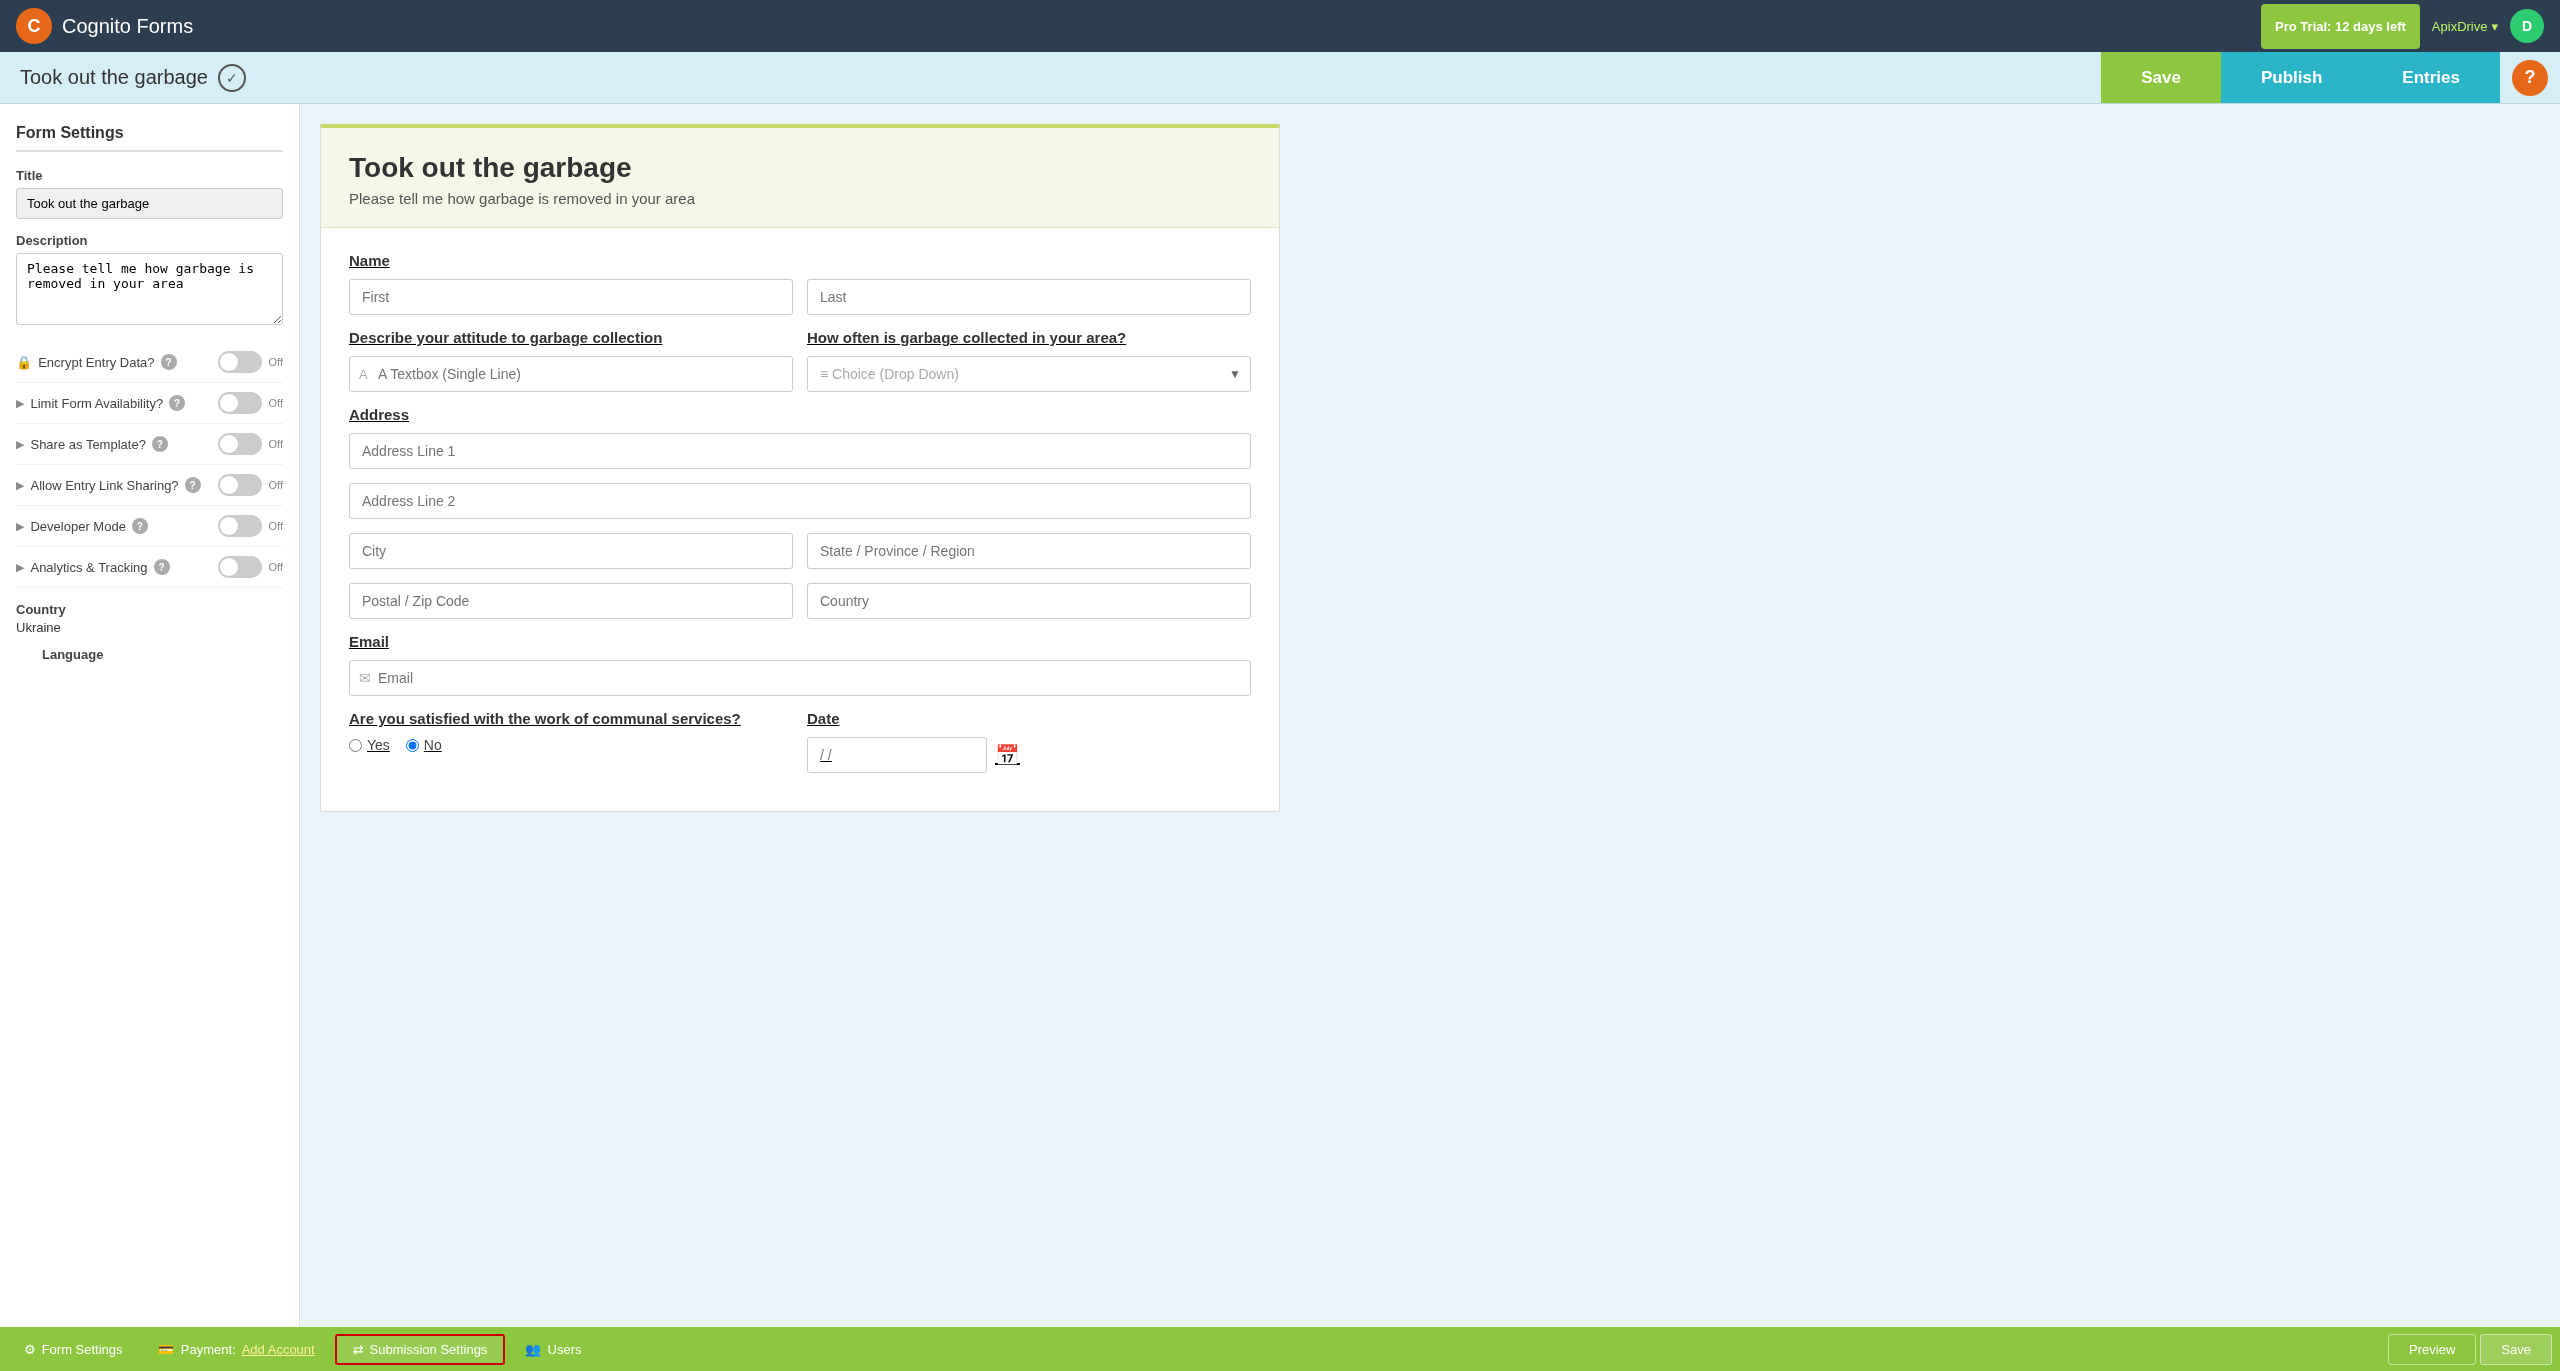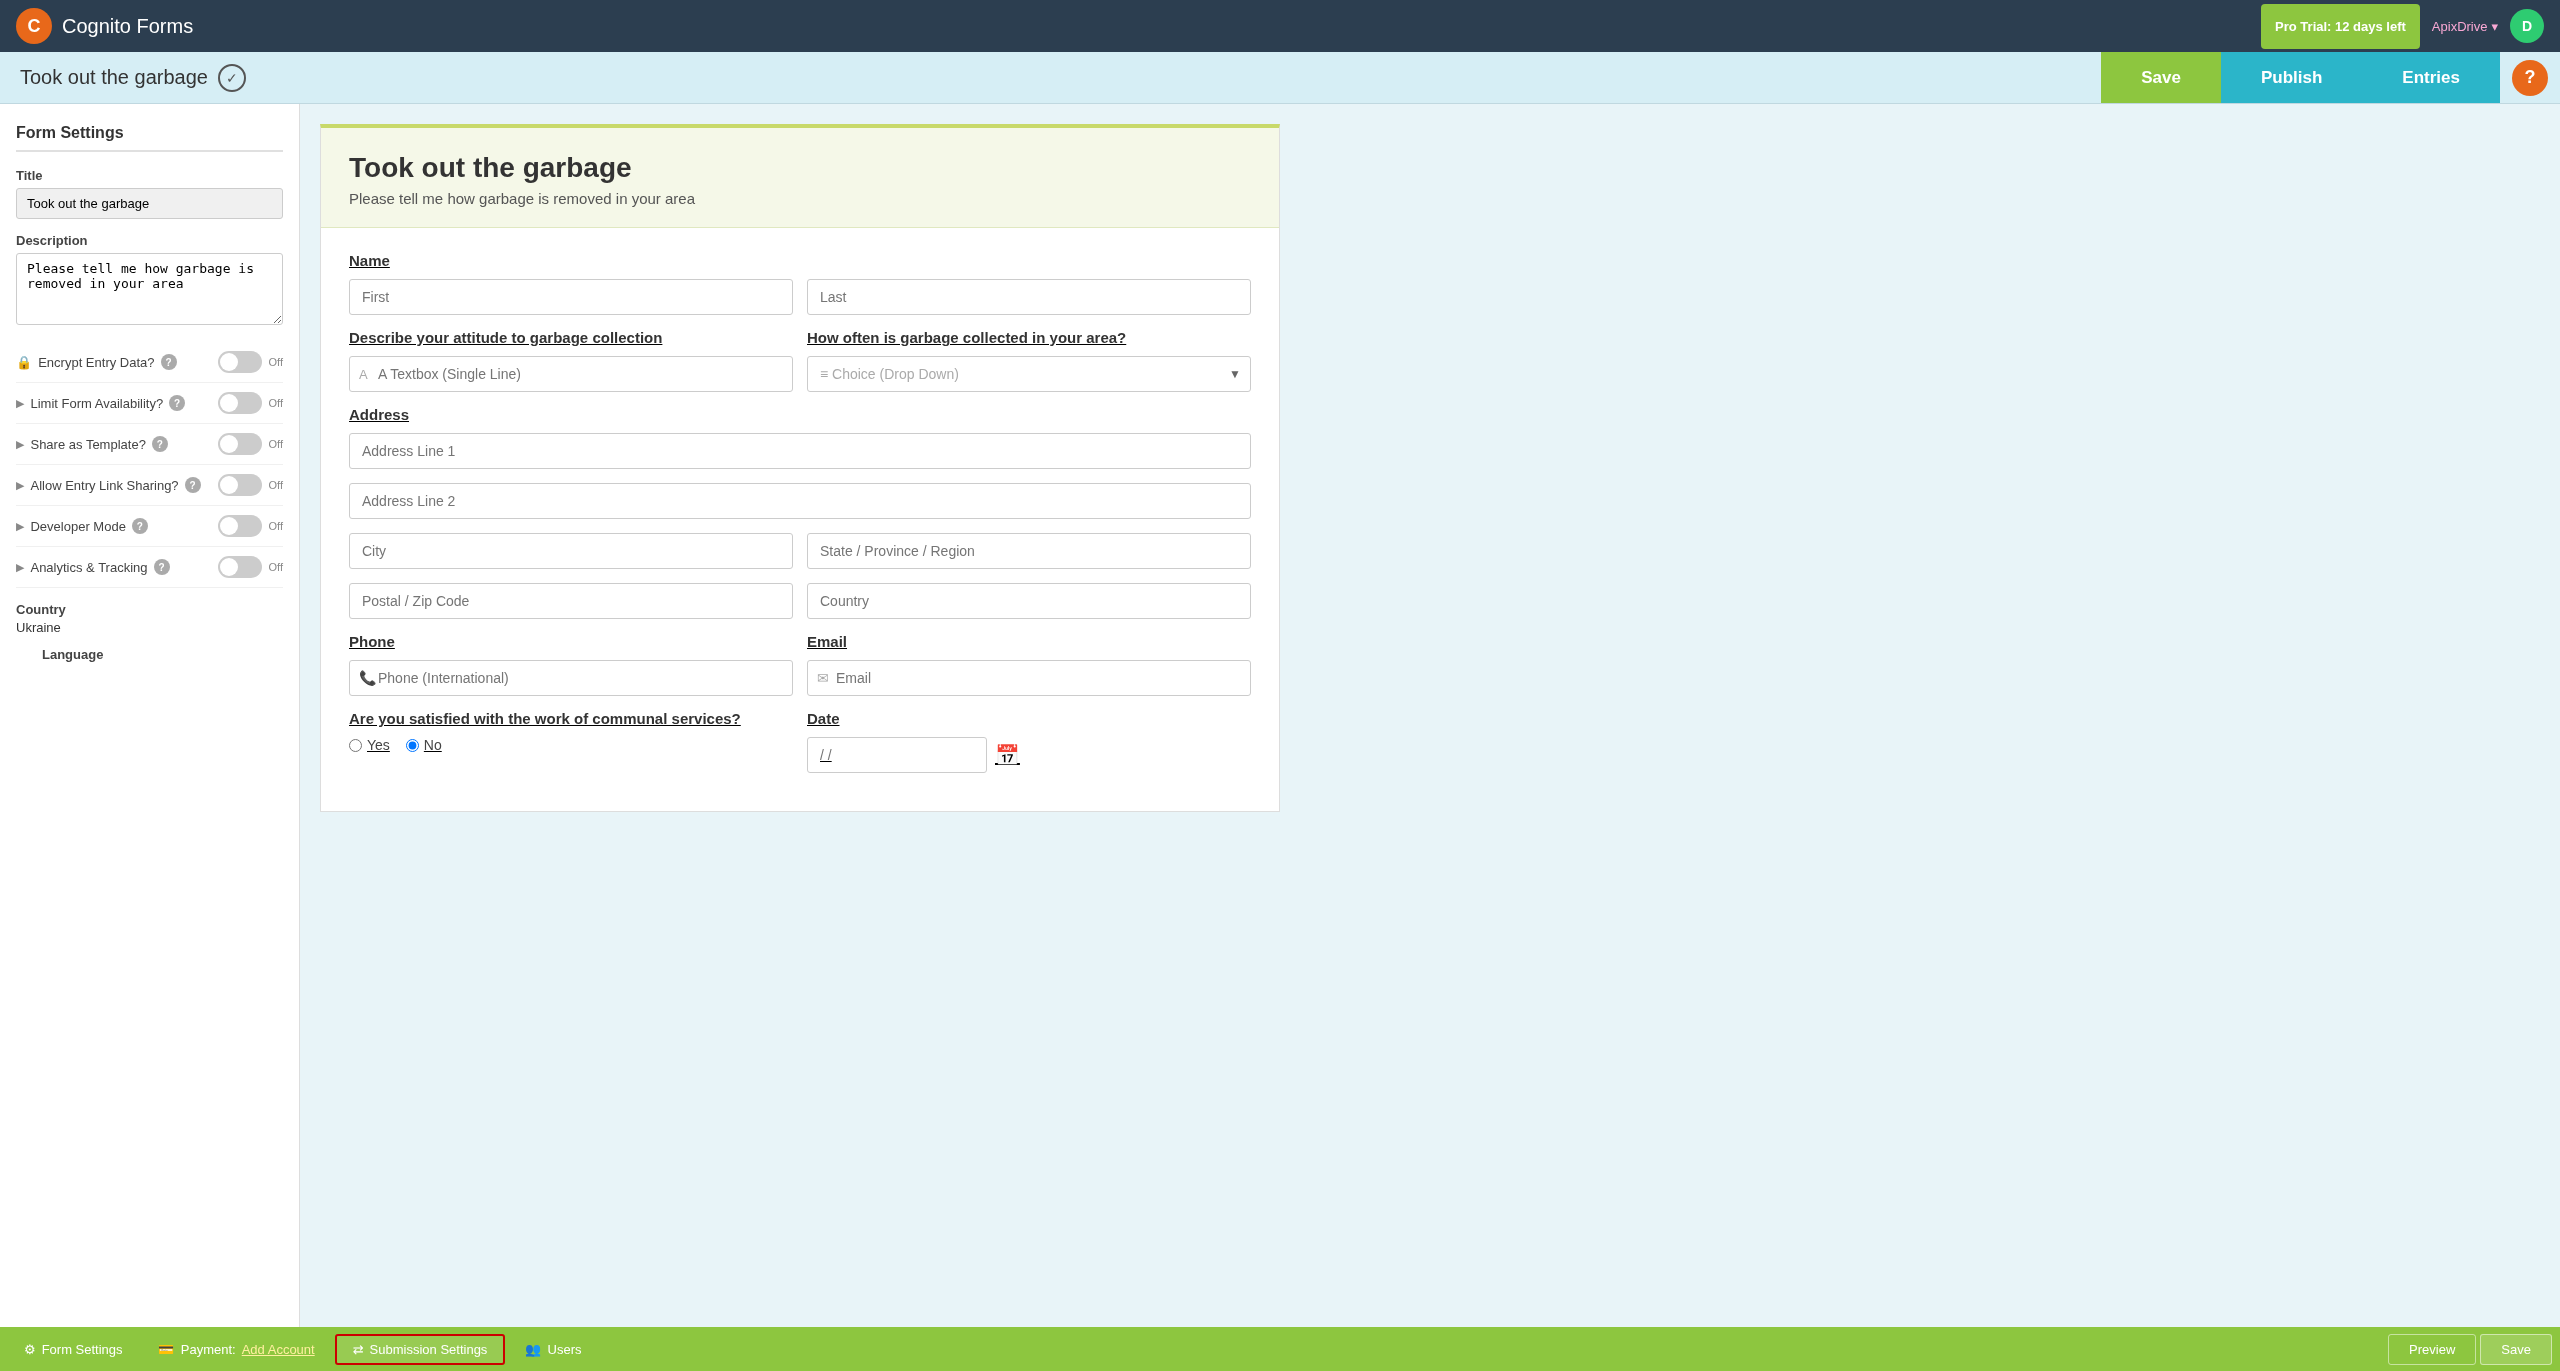--- a/index.html
+++ b/index.html
@@ -33,21 +33,21 @@
       background: #8dc63f;
       color: white;
       border: none;
       padding: 15px 14px;
       border-radius: 4px;
       font-size: 13px;
       cursor: pointer;
       font-weight: 600;
     }
     .apixdrive-btn {
-      color: #f9a8d4;
+      color: #bef264;
       display: flex; align-items: center; gap: 4px;
       font-size: 13px;
       cursor: pointer;
     }
     .user-avatar {
       width: 34px; height: 34px;
       background: #2ecc71;
       border-radius: 50%;
       display: flex; align-items: center; justify-content: center;
       color: white; font-weight: bold; font-size: 14px;
@@ -543,27 +543,20 @@
               <div class="field-col">
                 <input class="field-input" type="text" placeholder="Postal / Zip Code" style="">
               </div>
               <div class="field-col">
                 <input class="field-input" type="text" placeholder="Country" style="">
               </div>
             </div>
           </div>
 
           <div class="field-row">
-            <div class="field-col">
-              <div class="field-section-title">Phone</div>
-              <div class="field-input-icon">
-                <span class="icon-prefix">📞</span>
-                <input class="field-input" type="text" style="padding-left: 28px;" placeholder="Phone (International)">
-              </div>
-            </div>
             <div class="field-col">
               <div class="field-section-title">Email</div>
               <div class="field-input-icon">
                 <span class="icon-prefix">✉</span>
                 <input class="field-input" type="text" style="padding-left: 28px;" placeholder="Email">
               </div>
             </div>
           </div>
 
           <div class="field-row">

